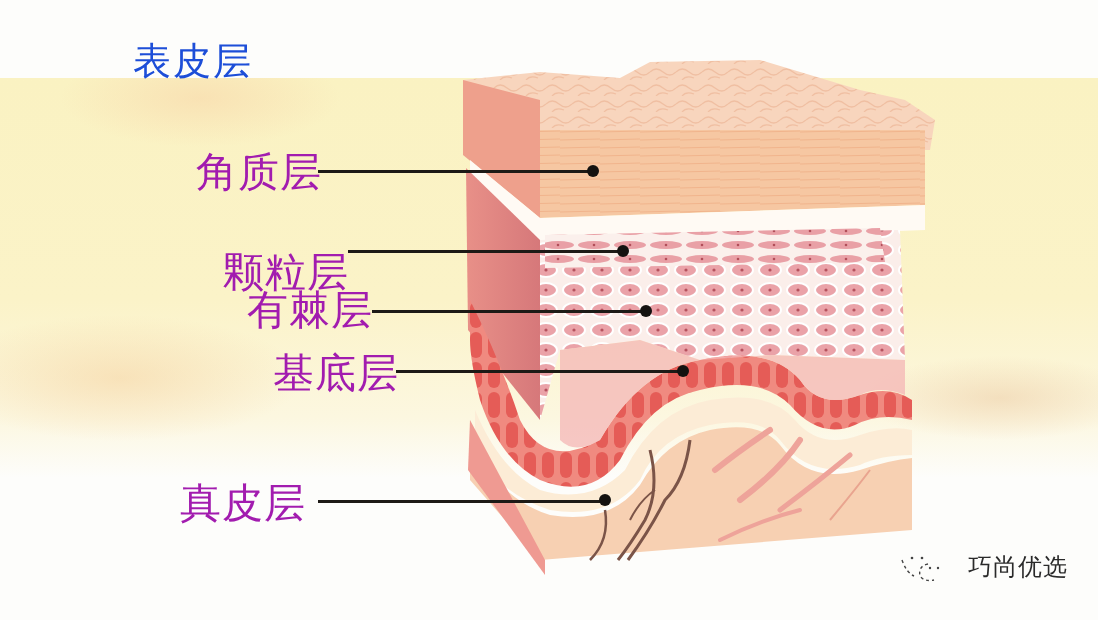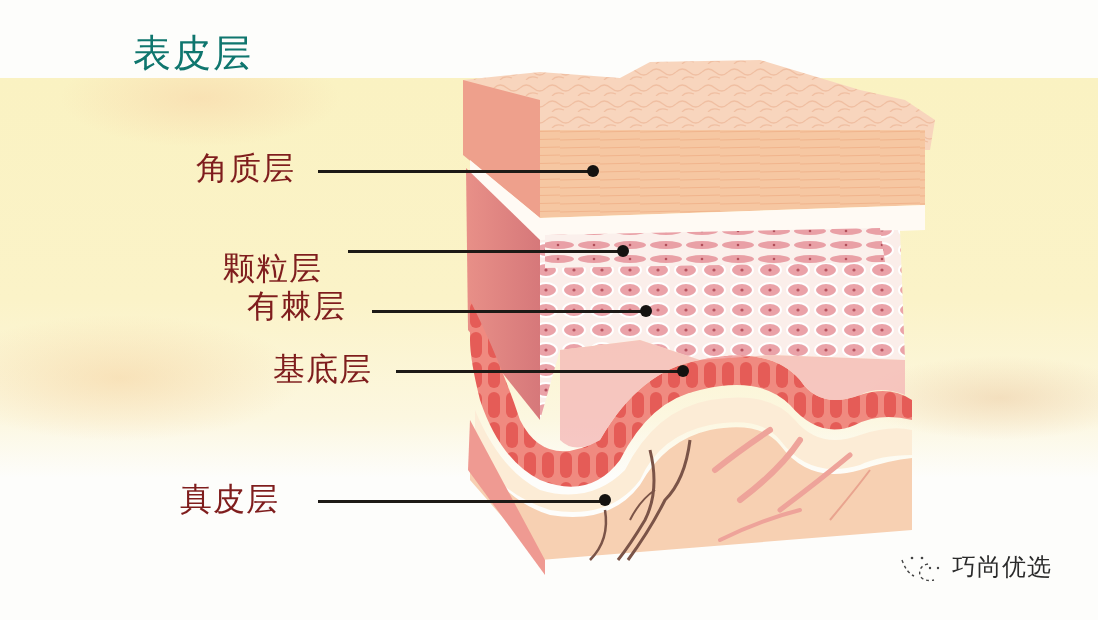--- a/index.html
+++ b/index.html
@@ -4,26 +4,26 @@
 <style>
   html, body { margin:0; padding:0; }
   body { width:1098px; height:620px; overflow:hidden; background:#fdfdfb; position:relative; font-family:"DejaVu Sans", sans-serif; }
   .bg-band { position:absolute; left:0; top:78px; width:1098px; height:400px;
     background:
       radial-gradient(ellipse 260px 90px at 120px 300px, rgba(245,210,160,0.55), transparent 70%),
       radial-gradient(ellipse 200px 60px at 1000px 320px, rgba(235,200,160,0.5), transparent 70%),
       radial-gradient(ellipse 200px 70px at 200px 20px, rgba(248,215,170,0.6), transparent 70%),
       linear-gradient(180deg, #faf2c2 0%, #fbf3c8 55%, #fcf7e0 85%, #fdfdfb 100%);
   }
-  .title { position:absolute; left:133px; top:28px; font-size:38px; color:#0f766e; letter-spacing:2px;text-align:right; }
-  .label { position:absolute; font-size:32px; color:#7f1d1d; letter-spacing:1px; line-height:1; }
+  .title { position:absolute; left:133px; top:36px; font-size:38px; color:#1d4ed8; letter-spacing:2px;text-align:right; }
+  .label { position:absolute; font-size:41px; color:#a21caf; letter-spacing:1px; line-height:1; }
   .leader { position:absolute; height:3px; background:#1d1a16; }
   .dot { position:absolute; width:12px; height:12px; border-radius:50%; background:#141210; }
   svg.diagram { position:absolute; left:0; top:0; }
-  .watermark { position:absolute; left:898px; top:550px; display:flex; align-items:center; gap:8px; }
+  .watermark { position:absolute; left:898px; top:550px; display:flex; align-items:center; gap:24px; }
   .wm-text { font-size:24px; color:#2a2a2a; letter-spacing:1px; }
 </style>
 </head>
 <body>
 
 <div class="bg-band"></div>
 
 <div class="title">表皮层</div>
 
 <svg class="diagram" width="1098" height="620">

